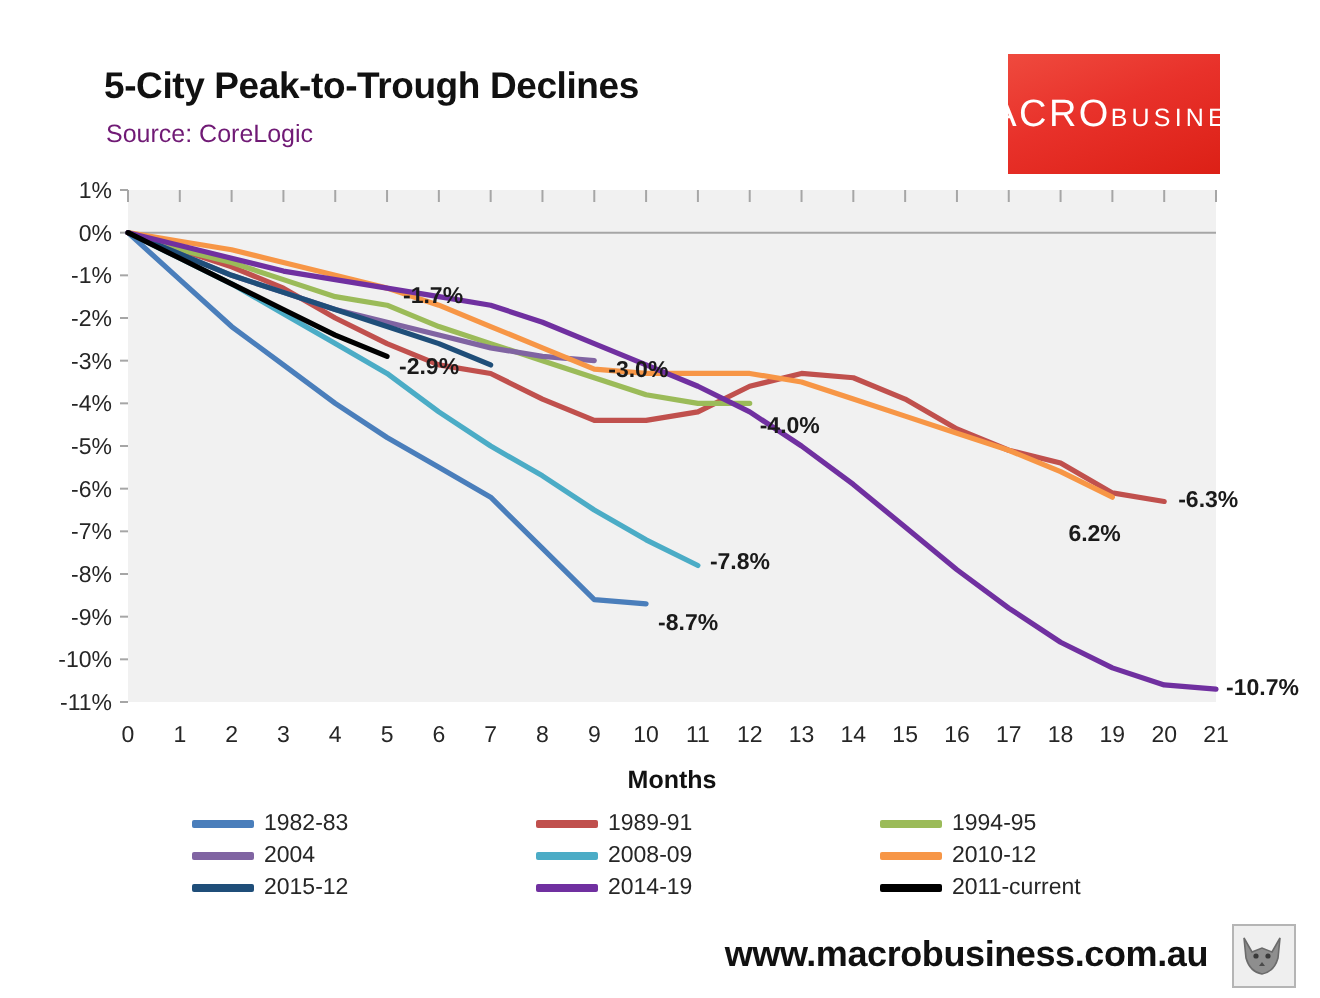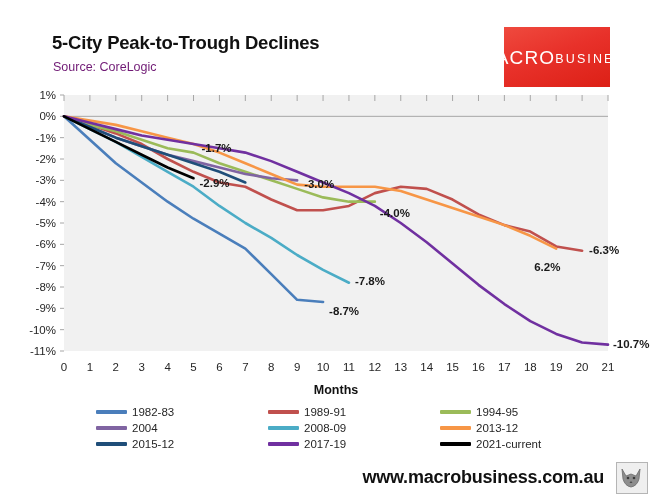--- a/index.html
+++ b/index.html
@@ -282,33 +282,33 @@
     <div class="legend-item">
       <span class="legend-swatch" style="background: rgb(128, 100, 162);"></span>
       <span class="legend-label">2004</span>
     </div>
     <div class="legend-item">
       <span class="legend-swatch" style="background: rgb(75, 172, 198);"></span>
       <span class="legend-label">2008-09</span>
     </div>
     <div class="legend-item">
       <span class="legend-swatch" style="background: rgb(247, 150, 70);"></span>
-      <span class="legend-label">2013-12</span>
+      <span class="legend-label">2010-12</span>
     </div>
     <div class="legend-item">
       <span class="legend-swatch" style="background: rgb(31, 78, 121);"></span>
       <span class="legend-label">2015-12</span>
     </div>
     <div class="legend-item">
       <span class="legend-swatch" style="background: rgb(112, 48, 160);"></span>
-      <span class="legend-label">2017-19</span>
+      <span class="legend-label">2014-19</span>
     </div>
     <div class="legend-item">
       <span class="legend-swatch" style="background: rgb(0, 0, 0);"></span>
-      <span class="legend-label">2021-current</span>
+      <span class="legend-label">2011-current</span>
     </div>
   </div>
 
 <div class="footer">
   <div class="footer-url">www.macrobusiness.com.au</div>
   <div class="footer-badge">
     <svg width="28" height="28" viewBox="0 0 28 28">
       <path d="M5 6 L9 13 L14 11 L19 13 L23 6 L22 16 Q20 23 14 24 Q8 23 6 16 Z" fill="#8e8e8e" stroke="#6b6b6b" stroke-width="0.8"></path>
       <circle cx="11" cy="15" r="1.3" fill="#3a3a3a"></circle>
       <circle cx="17" cy="15" r="1.3" fill="#3a3a3a"></circle>

